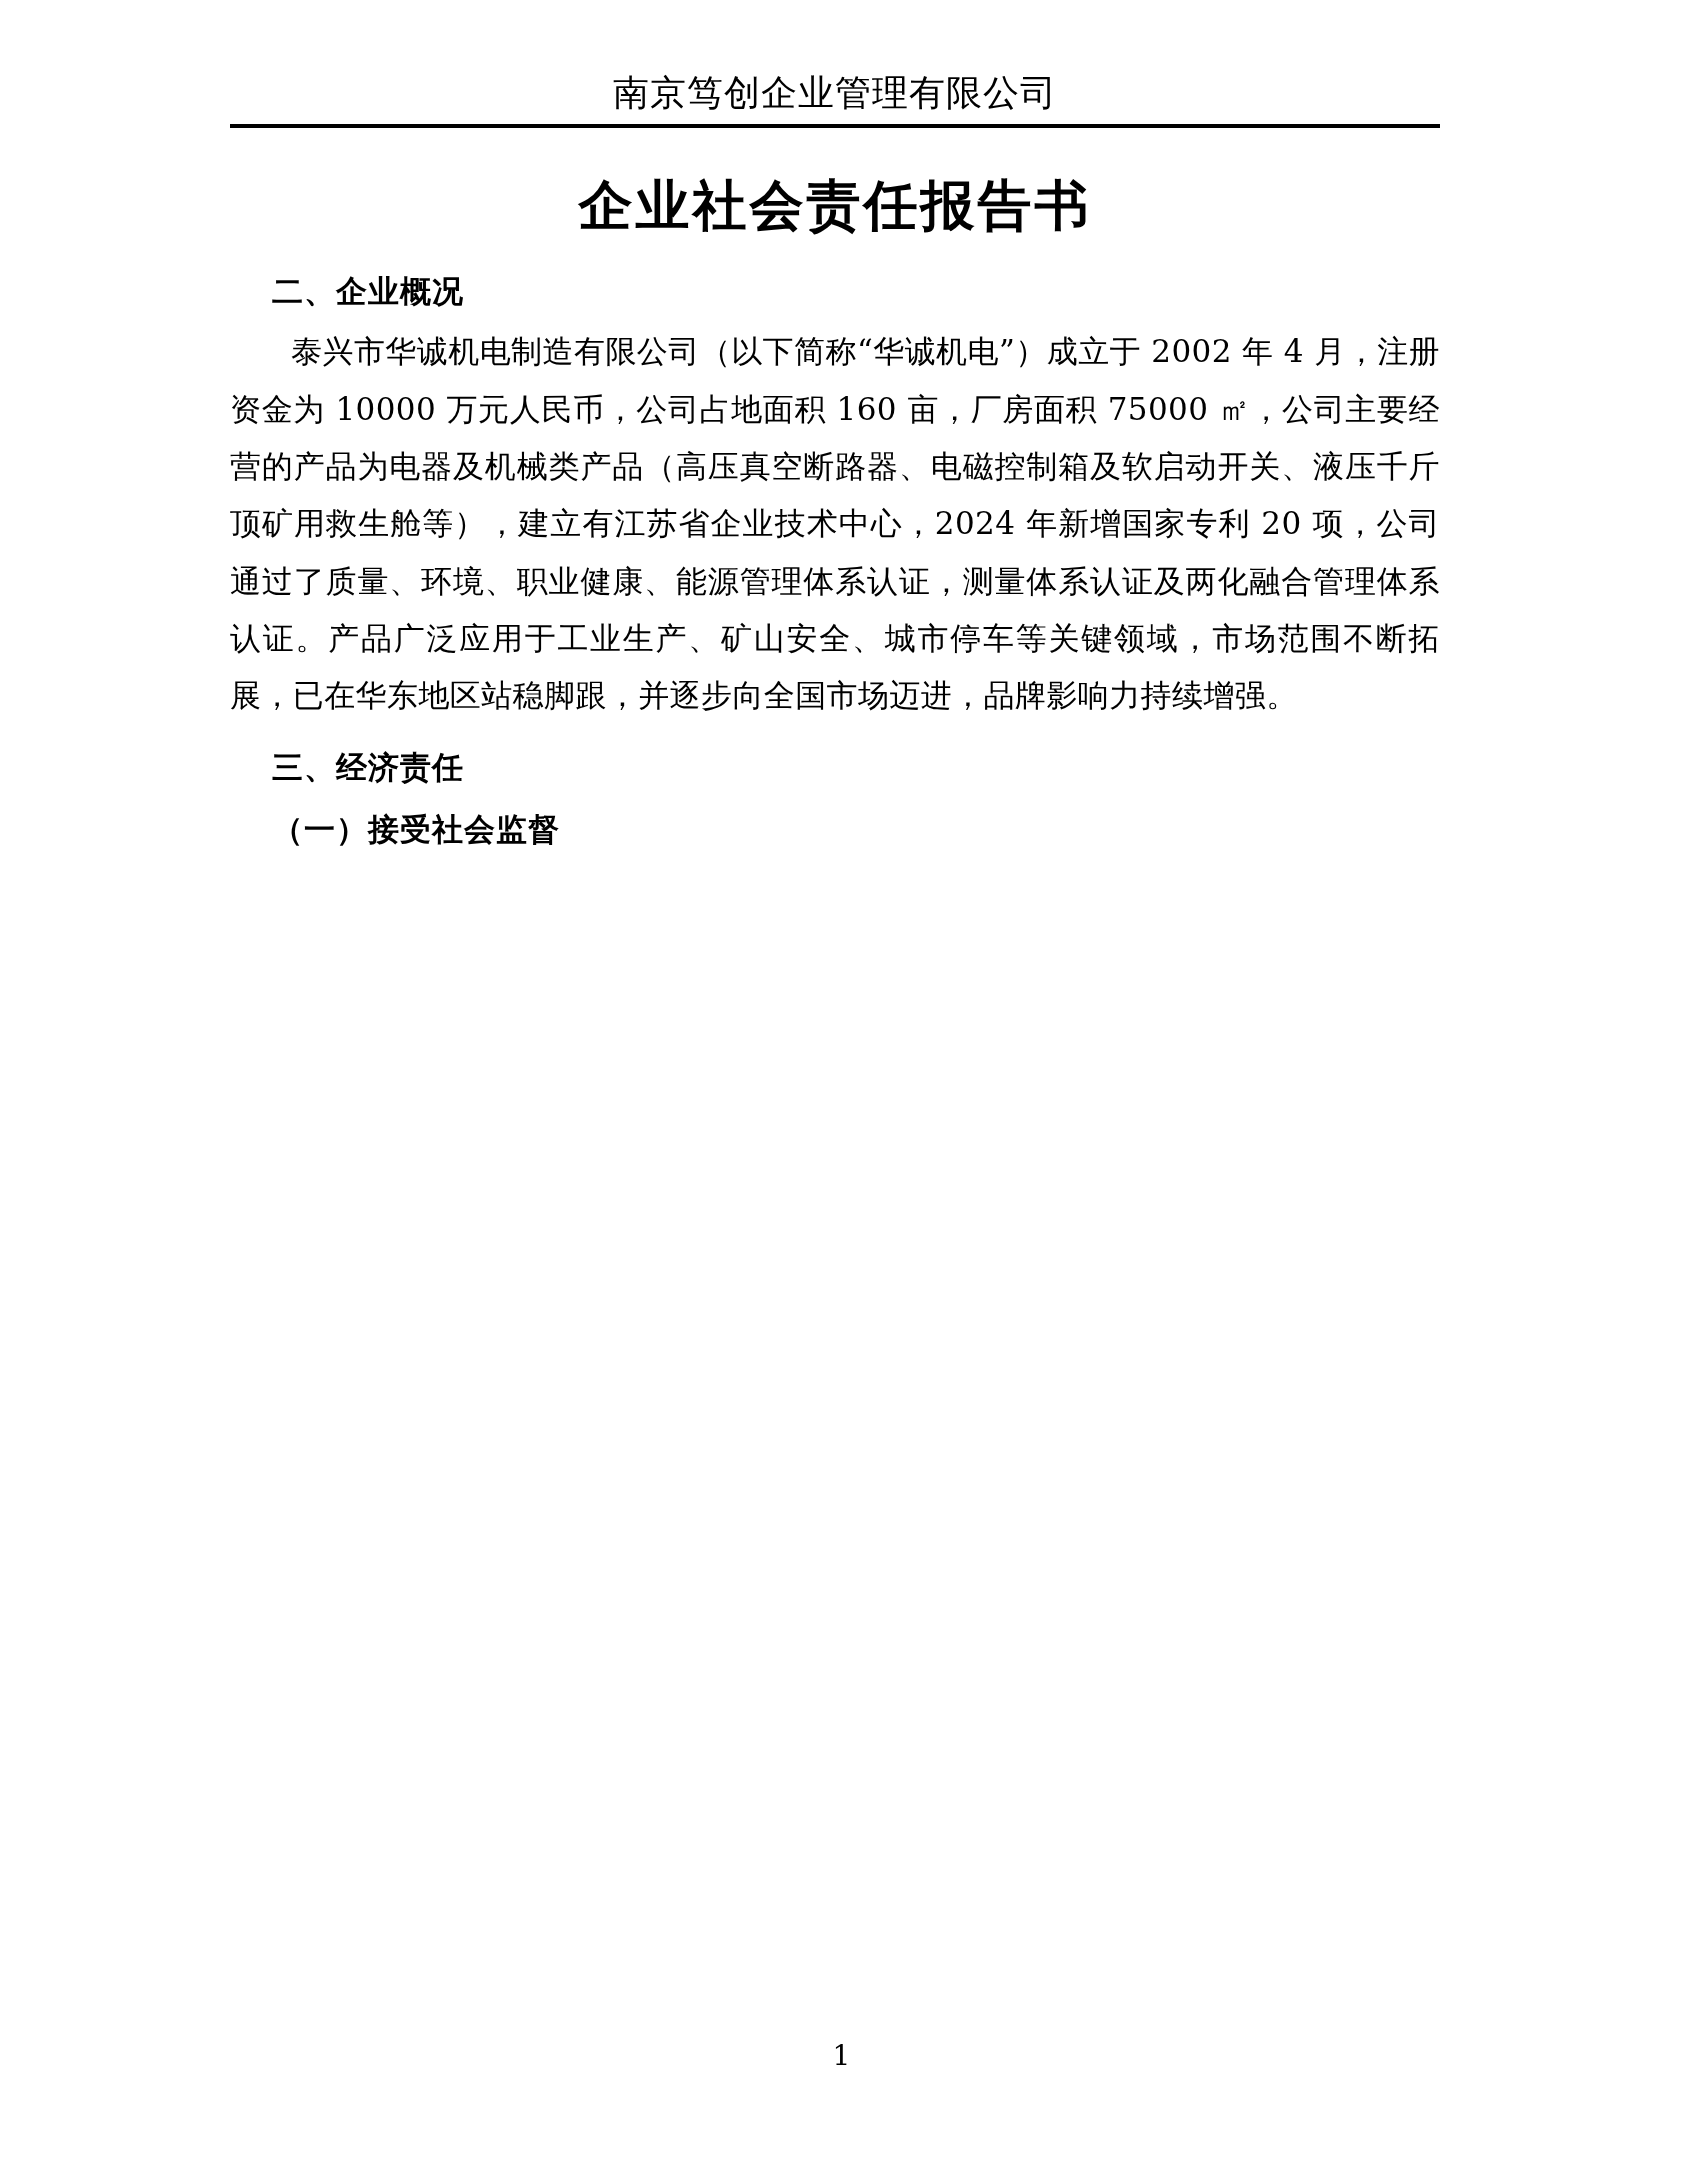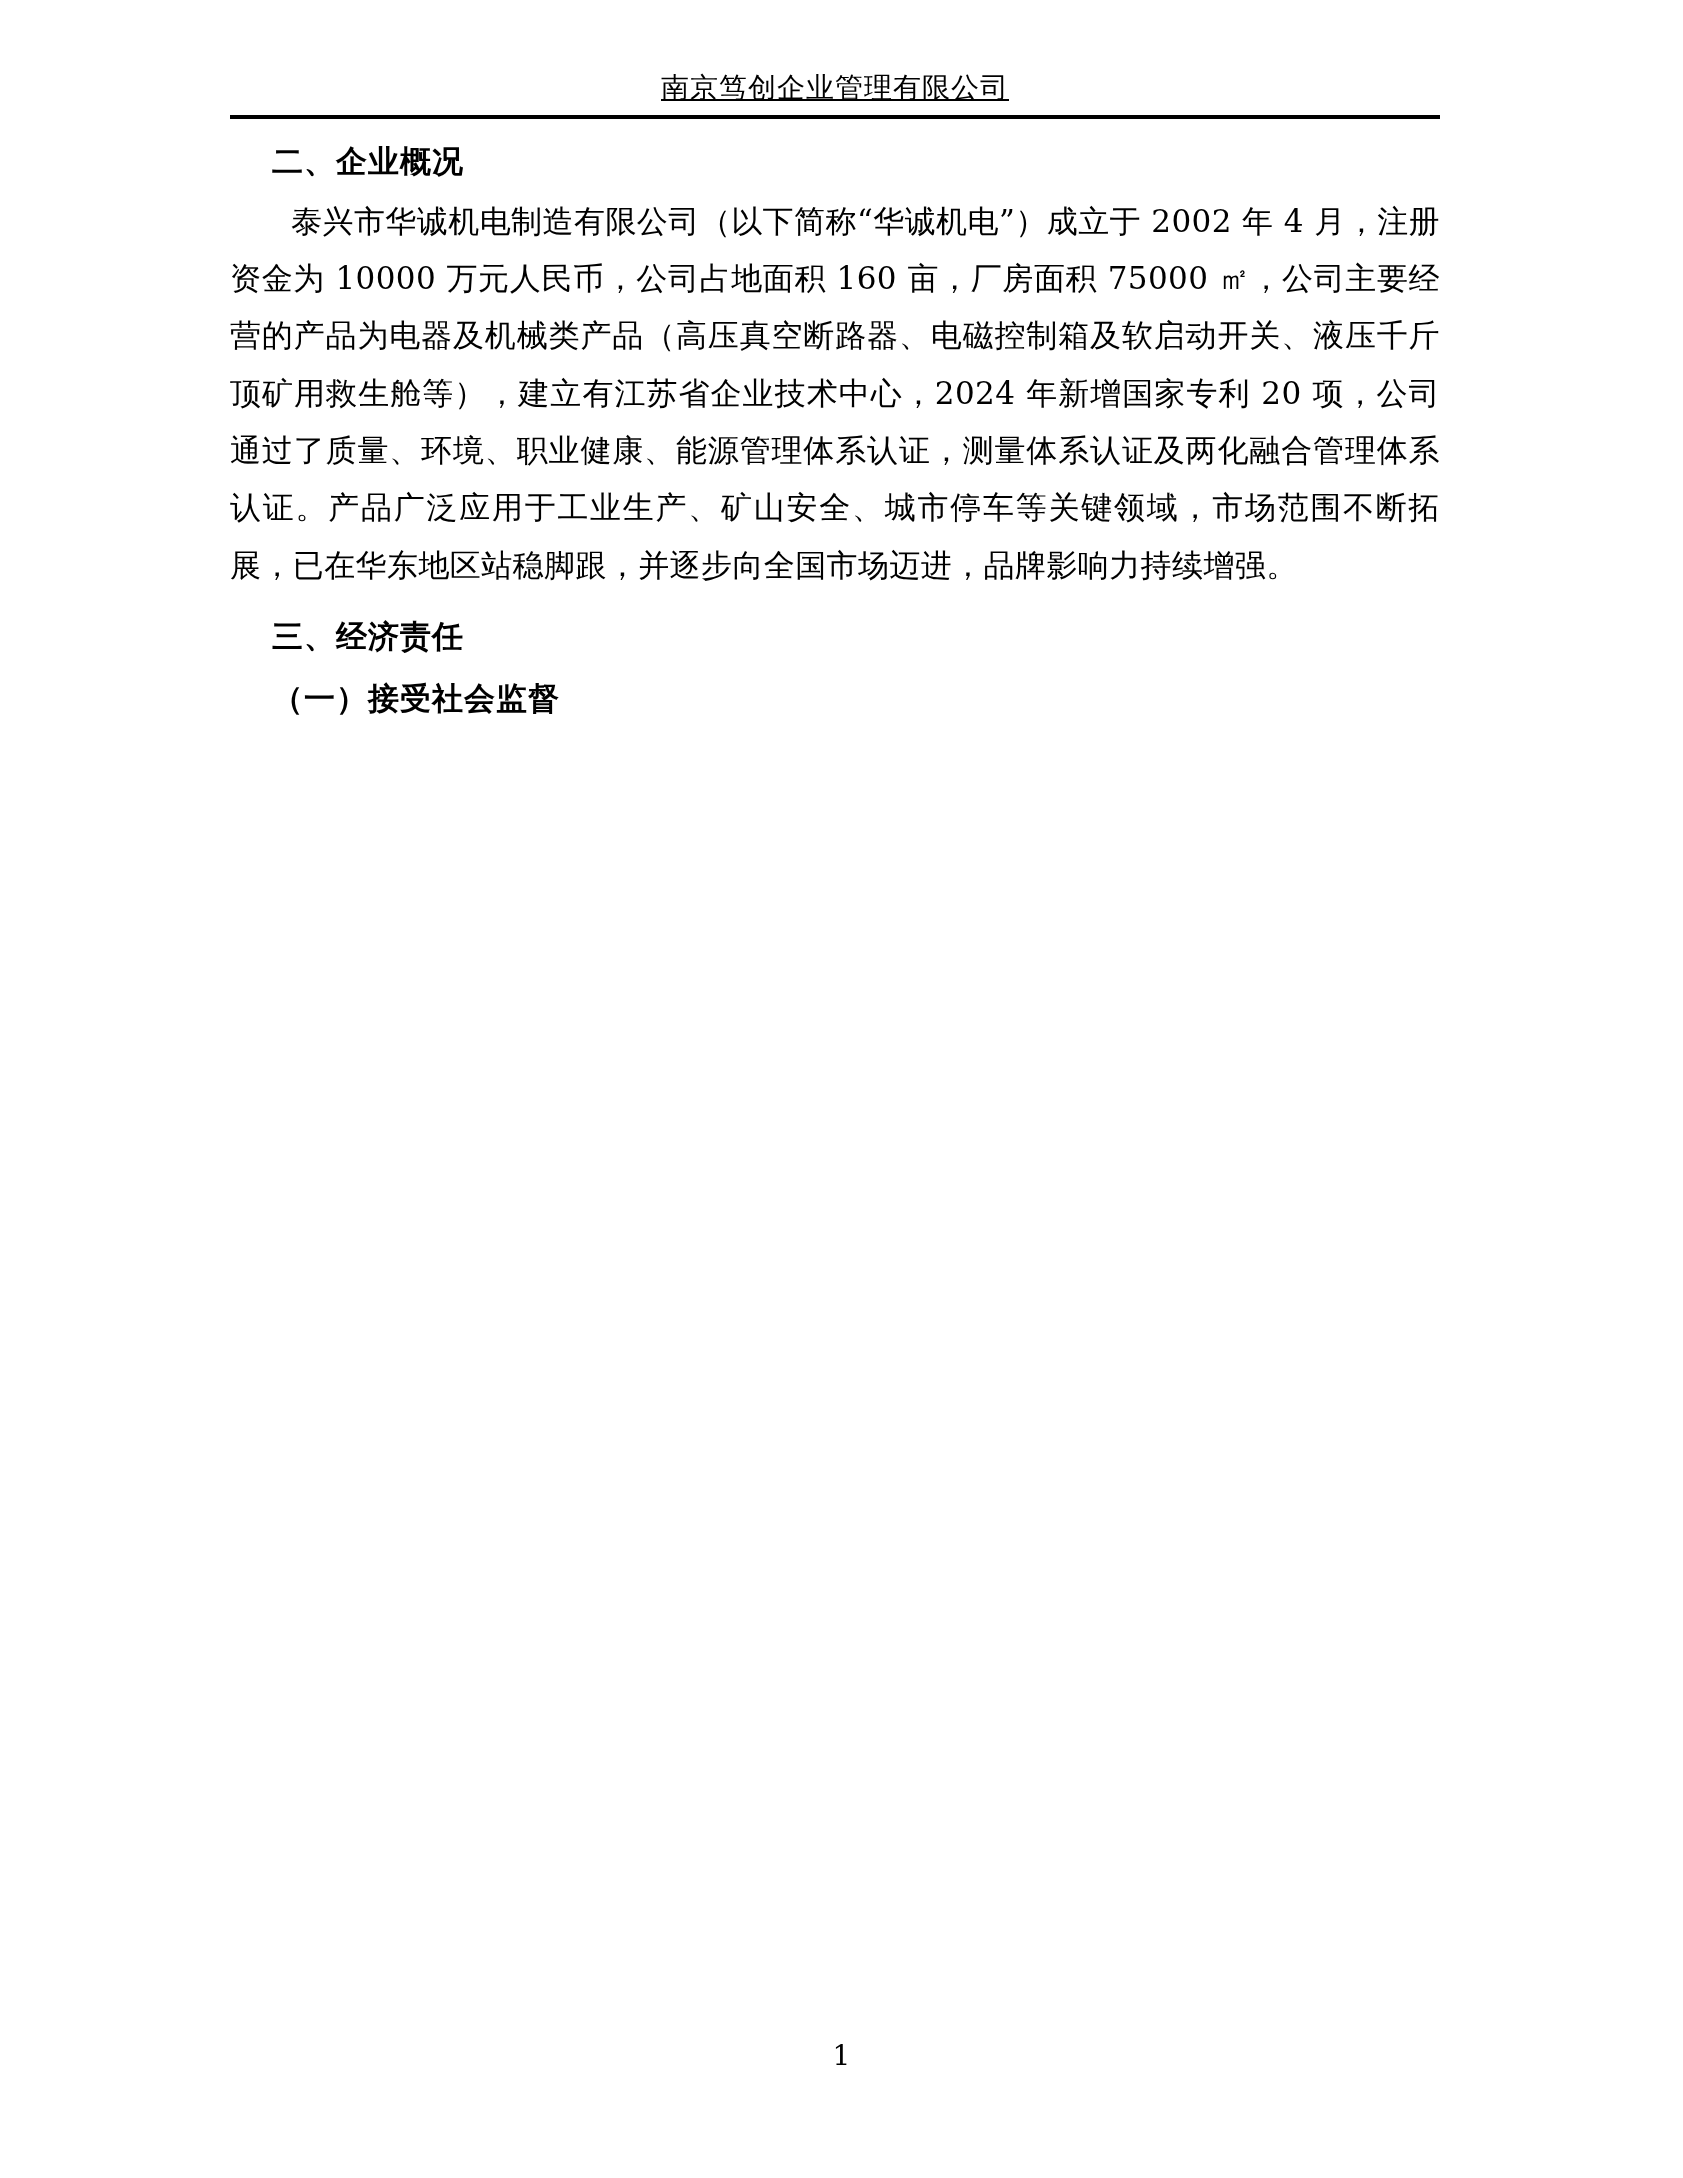--- a/index.html
+++ b/index.html
@@ -26,25 +26,24 @@
   }
 
   
   .doc-header {
     width: 100%;
     text-align: center;
     padding-bottom: 10px;
     border-bottom: 4px solid #000000;
   }
   .doc-header .header-text {
-    font-size: 28px;
+    font-size: 36px;
     letter-spacing: 1px;
     line-height: 1.2;
     font-family: "DejaVu Serif", "Liberation Serif", serif;
-    text-decoration: underline;
   }
 
   
   .doc-title {
     text-align: center;
     font-size: 54px;
     font-weight: bold;
     letter-spacing: 3px;
     margin-top: 42px;
     margin-bottom: 24px;
@@ -94,20 +93,21 @@
 </head>
 <body>
 
 <div class="page">
   <div class="page-inner">
 
     <div class="doc-header">
       <div class="header-text">南京笃创企业管理有限公司</div>
     </div>
 
+    <h1 class="doc-title">企业社会责任报告书</h1>
 
 
     <h2 class="heading-1">二、企业概况</h2>
     <p class="para">泰兴市华诚机电制造有限公司（以下简称“华诚机电”）成立于 2002 年 4 月，注册资金为 10000 万元人民币，公司占地面积 160 亩，厂房面积 75000 ㎡，公司主要经营的产品为电器及机械类产品（高压真空断路器、电磁控制箱及软启动开关、液压千斤顶矿用救生舱等），建立有江苏省企业技术中心，2024 年新增国家专利 20 项，公司通过了质量、环境、职业健康、能源管理体系认证，测量体系认证及两化融合管理体系认证。产品广泛应用于工业生产、矿山安全、城市停车等关键领域，市场范围不断拓展，已在华东地区站稳脚跟，并逐步向全国市场迈进，品牌影响力持续增强。</p>
 
     <h2 class="heading-1">三、经济责任</h2>
     <h3 class="heading-2">（一）接受社会监督</h3>
 
   </div>
 

